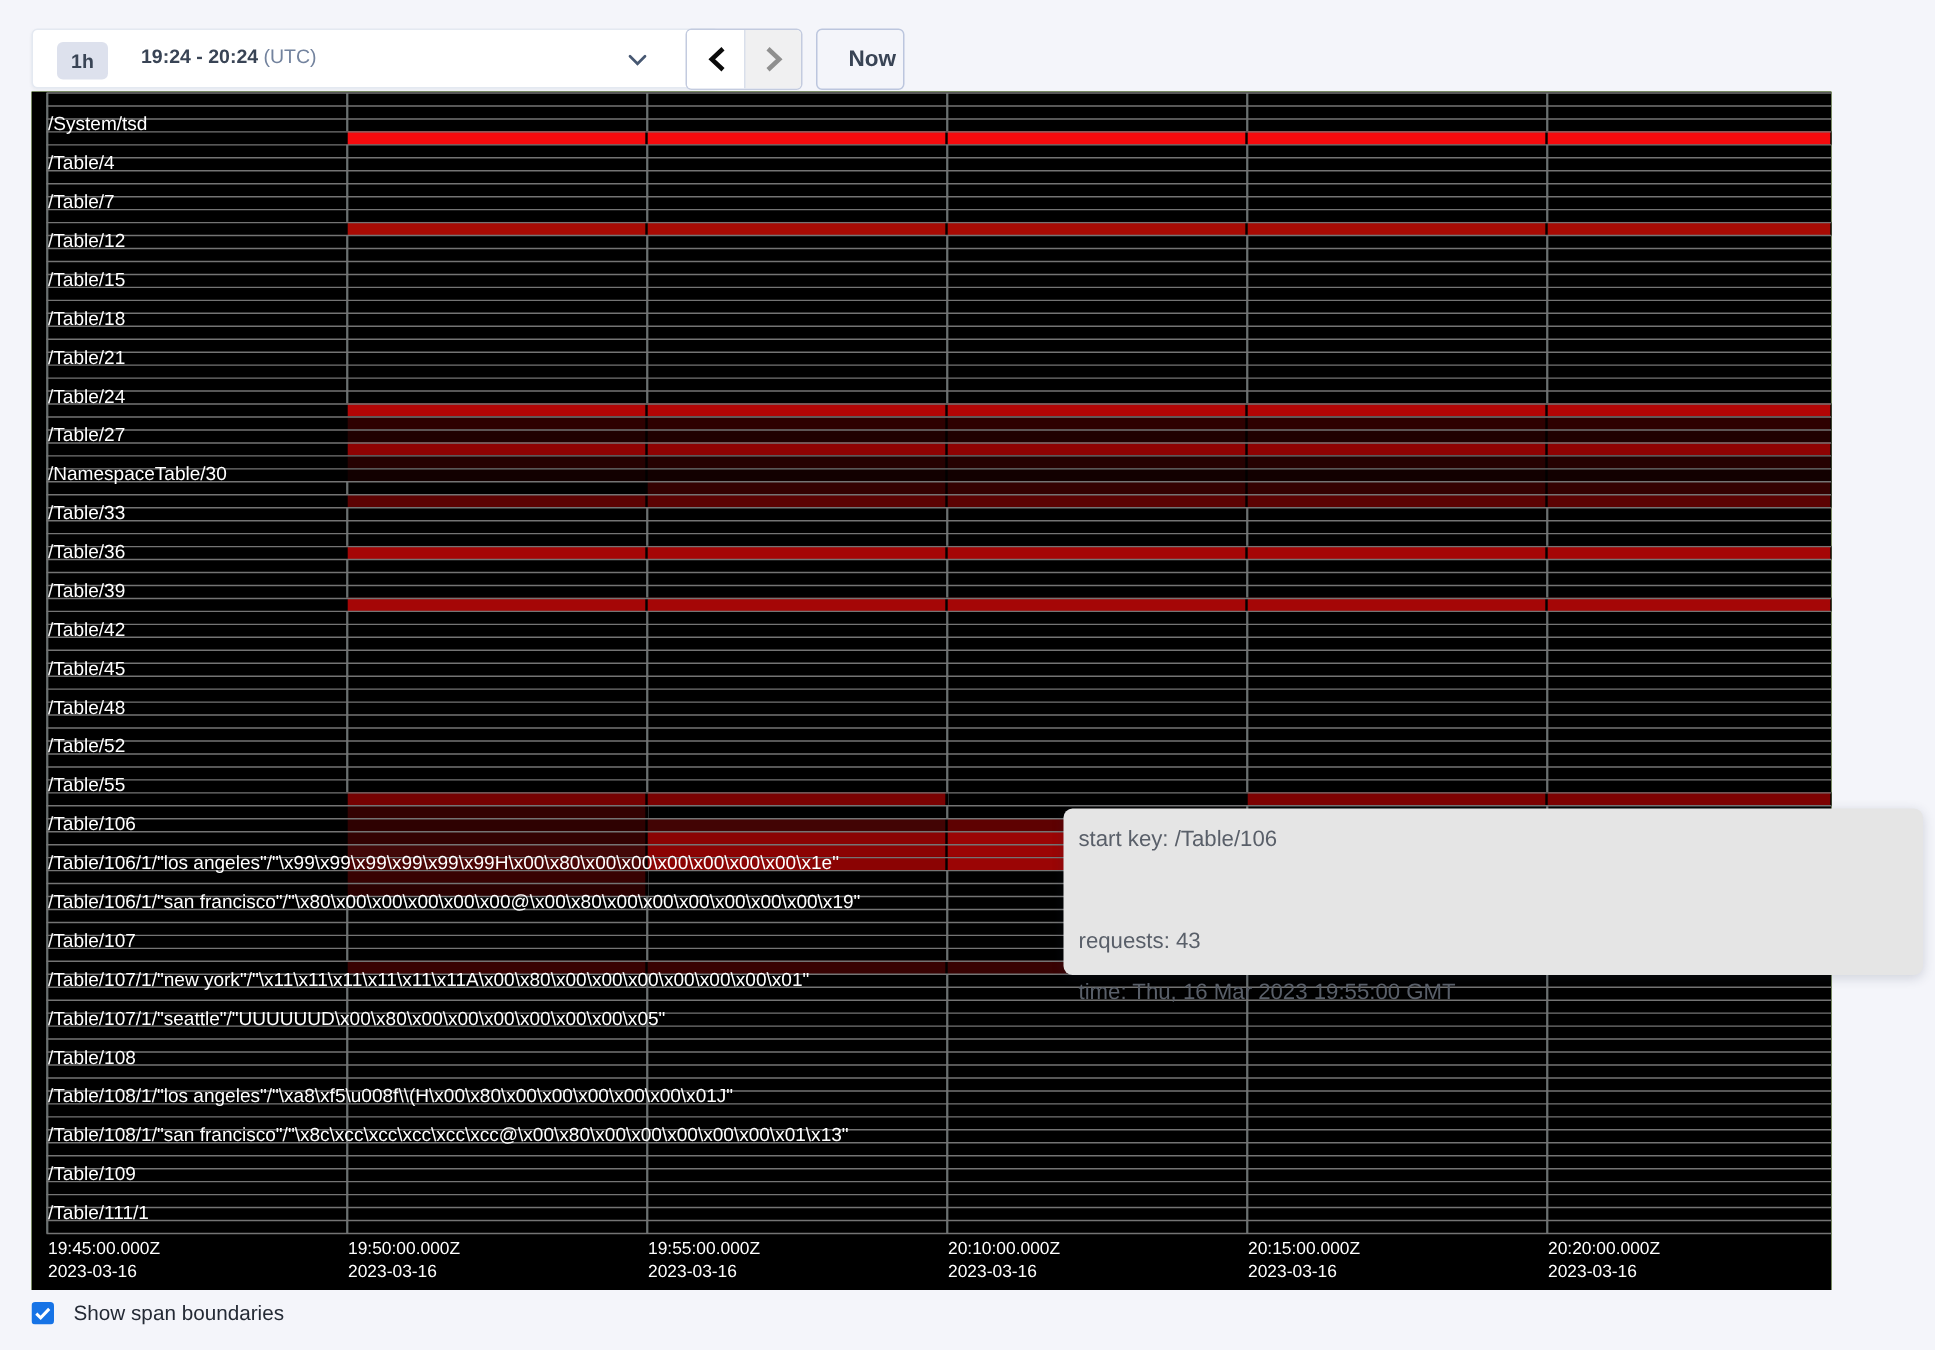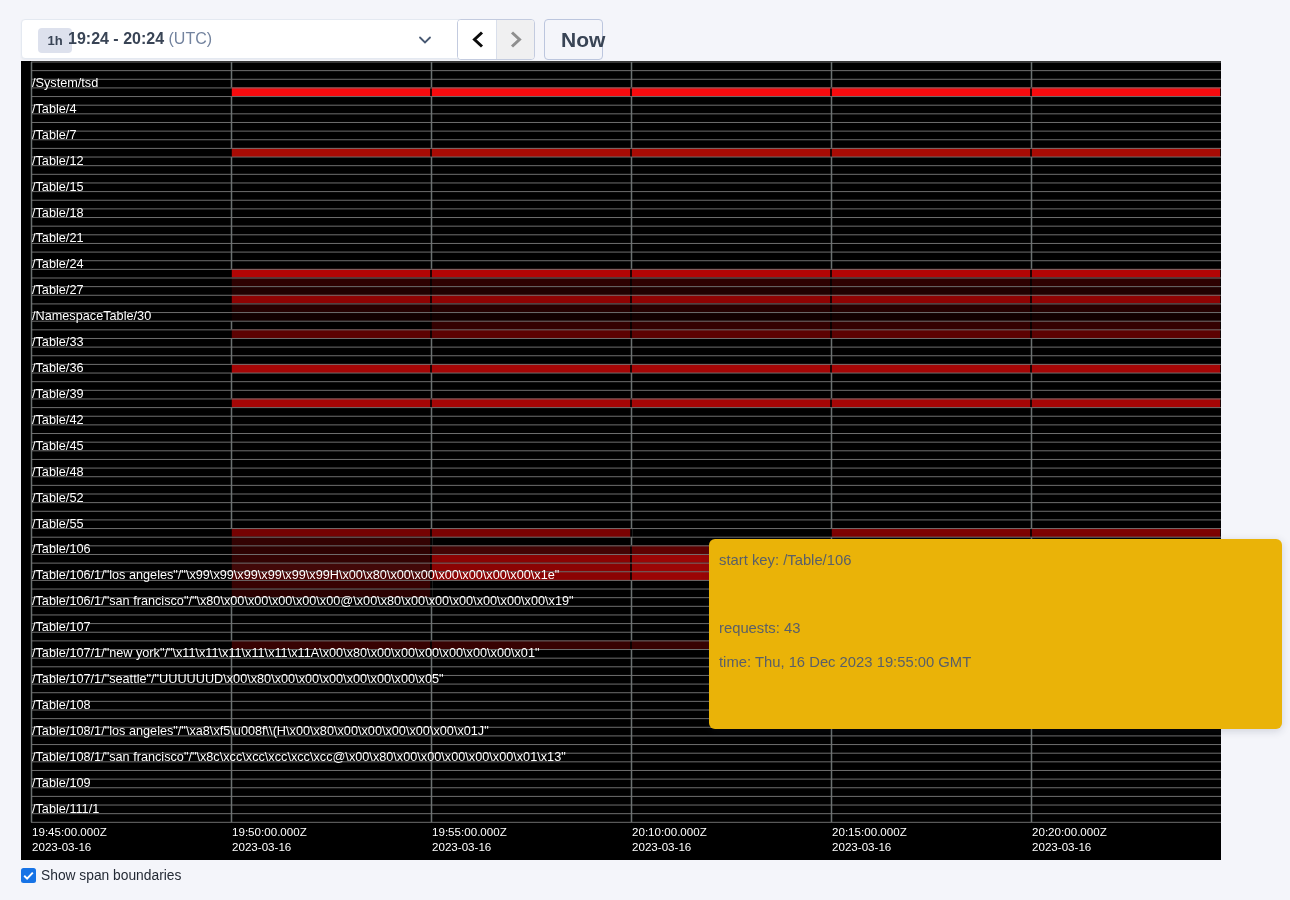--- a/index.html
+++ b/index.html
@@ -4,38 +4,38 @@
 <style>
   * { margin:0; padding:0; box-sizing:border-box; }
   html,body { width:1290px; height:900px; background:#f4f5fa; font-family:"Liberation Sans", sans-serif; overflow:hidden; }
   .abs { position:absolute; }
 </style>
 </head>
 <body>
 
 <div class="abs" style="left:21px;top:19px;width:459px;height:40px;background:#fff;border:1px solid #e4e9f1;border-radius:4px;box-shadow:0 1px 2px rgba(50,60,90,.06);">
   <div class="abs" style="left:16px;top:8px;width:34px;height:25px;background:#dde1ed;border-radius:4px;color:#394455;font-size:13px;font-weight:bold;text-align:center;line-height:25px;">1h</div>
-  <div class="abs" style="left:46px;top:10px;font-size:16px;color:#394455;"><b>19:24 - 20:24</b> <span style="color:#73839e;font-weight:normal;">(UTC)</span></div>
+  <div class="abs" style="left:72px;top:10px;font-size:13px;color:#394455;"><b>19:24 - 20:24</b> <span style="color:#73839e;font-weight:normal;">(UTC)</span></div>
   <svg class="abs" style="left:396px;top:15px;" width="14" height="10" viewBox="0 0 14 10">
       <path d="M2 2.5 L7 7.5 L12 2.5" stroke="#475872" stroke-width="1.8" fill="none" stroke-linecap="round"></path>
     </svg>
 </div>
 
 <div class="abs" style="left:457px;top:19px;width:78px;height:41px;border:1px solid #c3cbdf;border-radius:4px;background:#fff;overflow:hidden;">
   <div class="abs" style="left:0;top:0;width:38px;height:39px;background:#fff;"></div>
   <div class="abs" style="left:38px;top:0;width:39px;height:39px;background:#f0f0f1;border-left:1px solid #d9dfeb;"></div>
   <svg class="abs" style="left:14px;top:11px;" width="12" height="17" viewBox="0 0 12 17">
       <path d="M10 1.5 L2.5 8.5 L10 15.5" stroke="#0b0b0b" stroke-width="3" fill="none"></path>
     </svg>
   <svg class="abs" style="left:52px;top:11px;" width="12" height="17" viewBox="0 0 12 17">
       <path d="M2 1.5 L9.5 8.5 L2 15.5" stroke="#8f8f8f" stroke-width="3" fill="none"></path>
     </svg>
 </div>
 
-<div class="abs" style="left:544px;top:19px;width:59px;height:41px;border:1px solid #bcc6de;border-radius:4px;color:#394455;font-size:21px;font-weight:bold;text-align:center;line-height:39px;padding-left:16px;">Now</div>
+<div class="abs" style="left:544px;top:19px;width:59px;height:41px;border:1px solid #bcc6de;border-radius:4px;color:#394455;font-size:15px;font-weight:bold;text-align:center;line-height:39px;padding-left:16px;">Now</div>
 
 <div class="abs" style="left:21px;top:61px;width:1200px;height:799px;background:#4d7c0f;">
 <svg width="1200" height="799" viewBox="0 0 1200 799" style="position:absolute;left:0;top:0">
 <rect x="0" y="0" width="1200" height="799" fill="#000"></rect>
 <path d="M10.5 1.00V761.32M210.5 1.00V761.32M410.5 1.00V761.32M610.5 1.00V761.32M810.5 1.00V761.32M1010.5 1.00V761.32" stroke="#6a7070" stroke-width="1.5" fill="none"></path>
 <rect x="209.0" y="26.47" width="202.0" height="9.04" fill="#000"></rect>
 <rect x="409.0" y="26.47" width="202.0" height="9.04" fill="#000"></rect>
 <rect x="609.0" y="26.47" width="202.0" height="9.04" fill="#000"></rect>
 <rect x="809.0" y="26.47" width="202.0" height="9.04" fill="#000"></rect>
 <rect x="1009.0" y="26.47" width="192.0" height="9.04" fill="#000"></rect>
@@ -254,25 +254,25 @@
 <text x="611" y="775">20:10:00.000Z</text>
 <text x="611" y="790">2023-03-16</text>
 <text x="811" y="775">20:15:00.000Z</text>
 <text x="811" y="790">2023-03-16</text>
 <text x="1011" y="775">20:20:00.000Z</text>
 <text x="1011" y="790">2023-03-16</text>
 </g>
 </svg>
 </div>
 
-<div class="abs" style="left:709px;top:539px;width:573px;height:190px;background:#eab308;border-radius:6px;box-shadow:0 2px 8px rgba(40,50,80,.18);color:#595f69;font-size:14.8px;">
+<div class="abs" style="left:709px;top:539px;width:573px;height:111px;background:#e5e5e5;border-radius:6px;box-shadow:0 2px 8px rgba(40,50,80,.18);color:#595f69;font-size:14.8px;">
   <div class="abs" style="left:10px;top:13px;">start key: /Table/106</div>
   <div class="abs" style="left:10px;top:81px;">requests: 43</div>
-  <div class="abs" style="left:10px;top:115px;">time: Thu, 16 Dec 2023 19:55:00 GMT</div>
+  <div class="abs" style="left:10px;top:115px;">time: Thu, 16 Mar 2023 19:55:00 GMT</div>
 </div>
 
 <div class="abs" style="left:21px;top:867px;height:16px;">
   <svg width="15" height="15" viewBox="0 0 15 15" style="position:absolute;left:0;top:1px;">
       <rect x="0" y="0" width="15" height="15" rx="2.5" fill="#1673e6"></rect>
       <path d="M3.2 7.8 L6.1 10.6 L11.8 4.6" stroke="#fff" stroke-width="2" fill="none"></path>
     </svg>
-  <div class="abs" style="left:20px;top:1px;font-size:13.8px;color:#242a35;white-space:nowrap;">Show span boundaries</div>
+  <div class="abs" style="left:0;top:1px;font-size:13.8px;color:#242a35;white-space:nowrap;padding-left:28px;">Show span boundaries</div>
 </div>
 
 </body></html>

